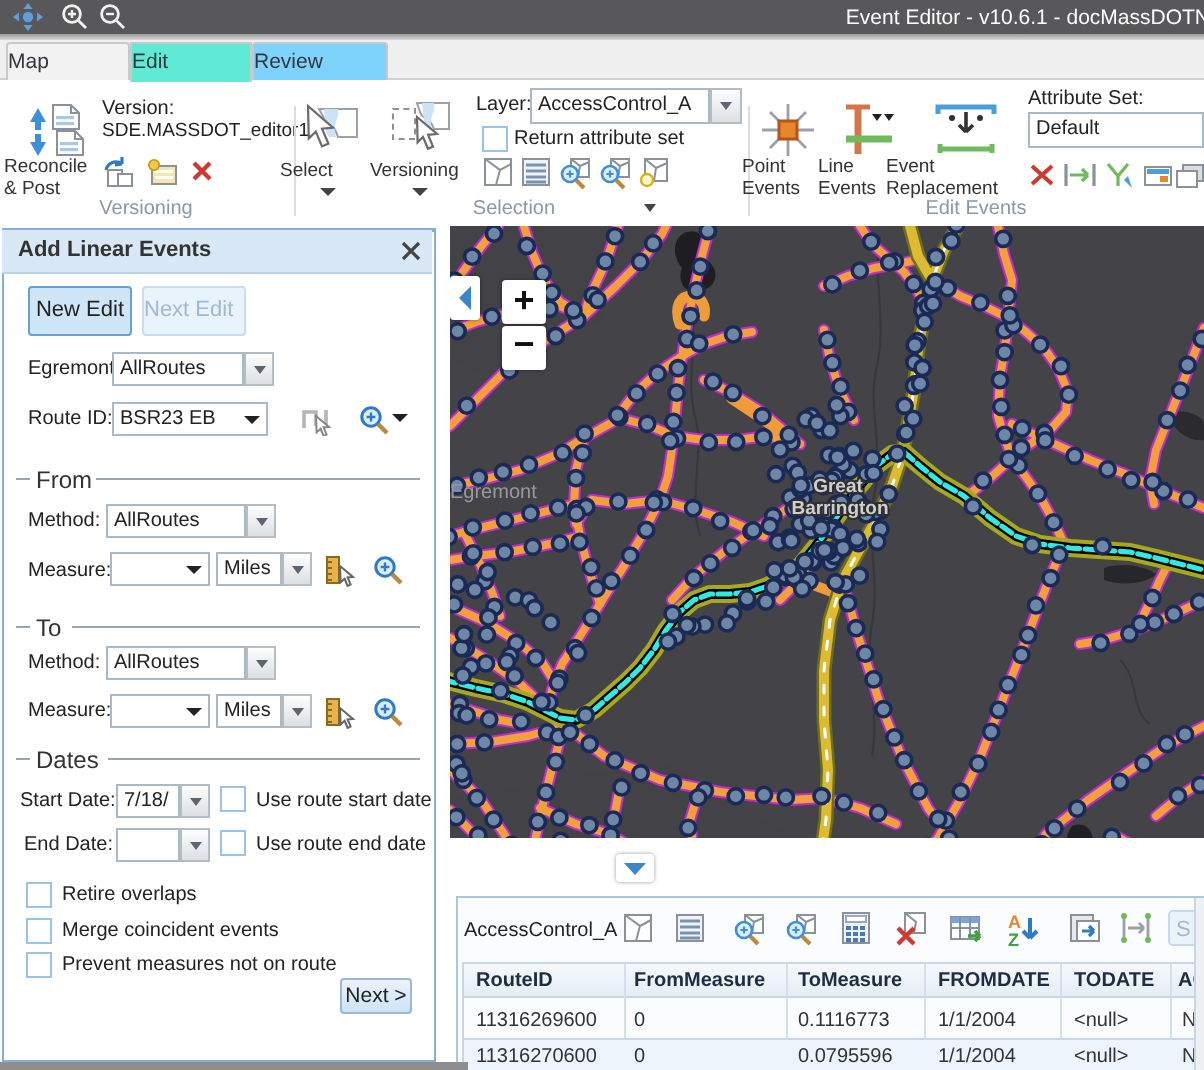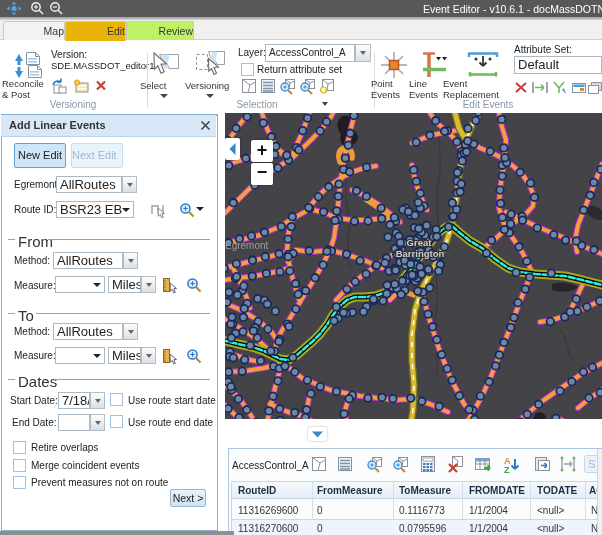--- a/index.html
+++ b/index.html
@@ -1,37 +1,37 @@
 <!DOCTYPE html>
 <html><head><meta charset="utf-8"><style>
 *{margin:0;padding:0;box-sizing:border-box}
 html,body{width:602px;height:535px;overflow:hidden;font-family:"Liberation Sans",sans-serif;background:#fff;position:relative}
 .abs{position:absolute}
 .titlebar{left:0;top:0;width:602px;height:17px;background:#58585a;color:#fff}
 .titletext{right:-3px;top:3px;font-size:10.5px;color:#fff;white-space:nowrap}
 .shadow{left:0;top:17px;width:602px;height:3px;background:linear-gradient(#9a9a9a,#d8d8d8)}
 .tabstrip{left:0;top:20px;width:602px;height:20px;background:#f0f0f0;border-bottom:1px solid #d0d0d0}
-.tab{top:21px;height:19px;font-size:10.5px;color:#33373d;text-align:right;line-height:18px}
+.tab{top:21px;height:19px;font-size:10.5px;color:#33373d;text-align:left;line-height:18px}
 .tab.plain{background:#f2f2f2;border:1px solid #c9c9c9;border-bottom:none;border-radius:2px 2px 0 0}
-.tab.active{background:#eab308;border:1px solid #c9c9c9;border-bottom:none;height:20px;z-index:3}
+.tab.active{background:#5eead4;border:1px solid #c9c9c9;border-bottom:none;height:20px;z-index:3}
 .ribbon{left:0;top:40px;width:602px;height:73px;background:#fff}
 .gsep{width:1px;background:#d9dde2;top:53px;height:55px}
 .glabel{font-size:10px;color:#8a97a5;text-align:center;top:99px}
 .btext{font-size:9.5px;color:#333;text-align:left;line-height:11px}
 .rlabel{font-size:10px;color:#222;white-space:nowrap}
-.combo{background:#fff;border:1px solid #a9b9c6;font-size:13px;color:#222;line-height:15px;padding-left:3px;white-space:nowrap;overflow:hidden}
+.combo{background:#fff;border:1px solid #a9b9c6;font-size:10px;color:#222;line-height:15px;padding-left:3px;white-space:nowrap;overflow:hidden}
 .dbtn{background:linear-gradient(#fdfdfd,#dcdfe3);border:1px solid #b4bcc4;color:#67727e;font-size:7px;text-align:center}
 .darr{width:0;height:0;border-left:3.5px solid transparent;border-right:3.5px solid transparent;border-top:4px solid #5b6670;margin:6px auto 0}
 .darrb{width:0;height:0;border-left:4px solid transparent;border-right:4px solid transparent;border-top:4.5px solid #222}
 .panel{left:1px;top:114px;width:217px;height:417px;background:#fff;border:1px solid #86aed6;border-top:2px solid #86aed6}
 .phead{left:1px;top:115px;width:215px;height:22px;background:#d9e8f6;border-bottom:1px solid #b9d3ea}
 .ptitle{left:9px;top:119px;font-size:11px;font-weight:bold;color:#333}
 .chk{width:13px;height:13px;background:#fff;border:1px solid #9cc3e5}
 .sep{height:1px;background:#9aa5ad}
-.septext{font-size:15px;color:#333;background:#fff;}
+.septext{font-size:12px;color:#333;background:#fff;}
 .gut{left:219px;top:114px;width:6px;height:421px;background:#fff}
 .map{left:225px;top:113px;width:377px;height:306px;background:#a3a3a3;overflow:hidden}
 .mapbtn{background:#fff;border-radius:2px;box-shadow:0 0 2px rgba(0,0,0,.4)}
 .tpanel{left:228px;top:448px;width:374px;height:87px;background:#fbfcfd;border:1px solid #aac7e2;border-right:none}
 .th{font-size:10px;font-weight:bold;color:#1d2e42}
 .td{font-size:10px;color:#333}
 </style></head><body>
 <div class="abs titlebar"></div>
 <svg class="abs" style="left:5px;top:1px" width="60" height="15" viewBox="0 0 60 15">
     <g fill="#5aa0dc">
@@ -48,21 +48,21 @@
       <circle cx="50" cy="6" r="4.2"></circle>
       <path d="M53.2 9.2 L57 13"></path>
       <path d="M48 6 L52 6" stroke-width="1.2"></path>
     </g>
   </svg>
 <div class="abs titletext">Event Editor - v10.6.1 - docMassDOTN</div>
 <div class="abs shadow"></div>
 <div class="abs tabstrip"></div>
 <div class="abs tab plain" style="left:3px;width:62px">Map</div>
 <div class="abs tab active" style="left:65px;width:61px">Edit</div>
-<div class="abs tab plain" style="left:126px;width:68px;background:#bef264">Review</div>
+<div class="abs tab plain" style="left:126px;width:68px;background:#7dd3fc">Review</div>
 <div class="abs ribbon"></div>
 <svg class="abs" style="left:12px;top:52px" width="34" height="28" viewBox="0 0 34 28">
     <g fill="#3d8edb">
       <path d="M5 9 L9 2 L13 9 L10.5 9 L10.5 13 L7.5 13 L7.5 9 Z" transform="translate(-2,0)"></path>
       <path d="M5 19 L9 26 L13 19 L10.5 19 L10.5 15 L7.5 15 L7.5 19 Z" transform="translate(-2,0)"></path>
     </g>
     <g transform="translate(14,0)">
       <path d="M0.5 0.5 L9.5 0.5 L13.5 4.5 L13.5 12.5 L0.5 12.5 Z" fill="#fff" stroke="#8a9199"></path>
       <path d="M9.5 0.5 L9.5 4.5 L13.5 4.5" fill="none" stroke="#8a9199"></path>
       <rect x="2" y="6" width="9" height="1.6" fill="#a8c8e8"></rect>

